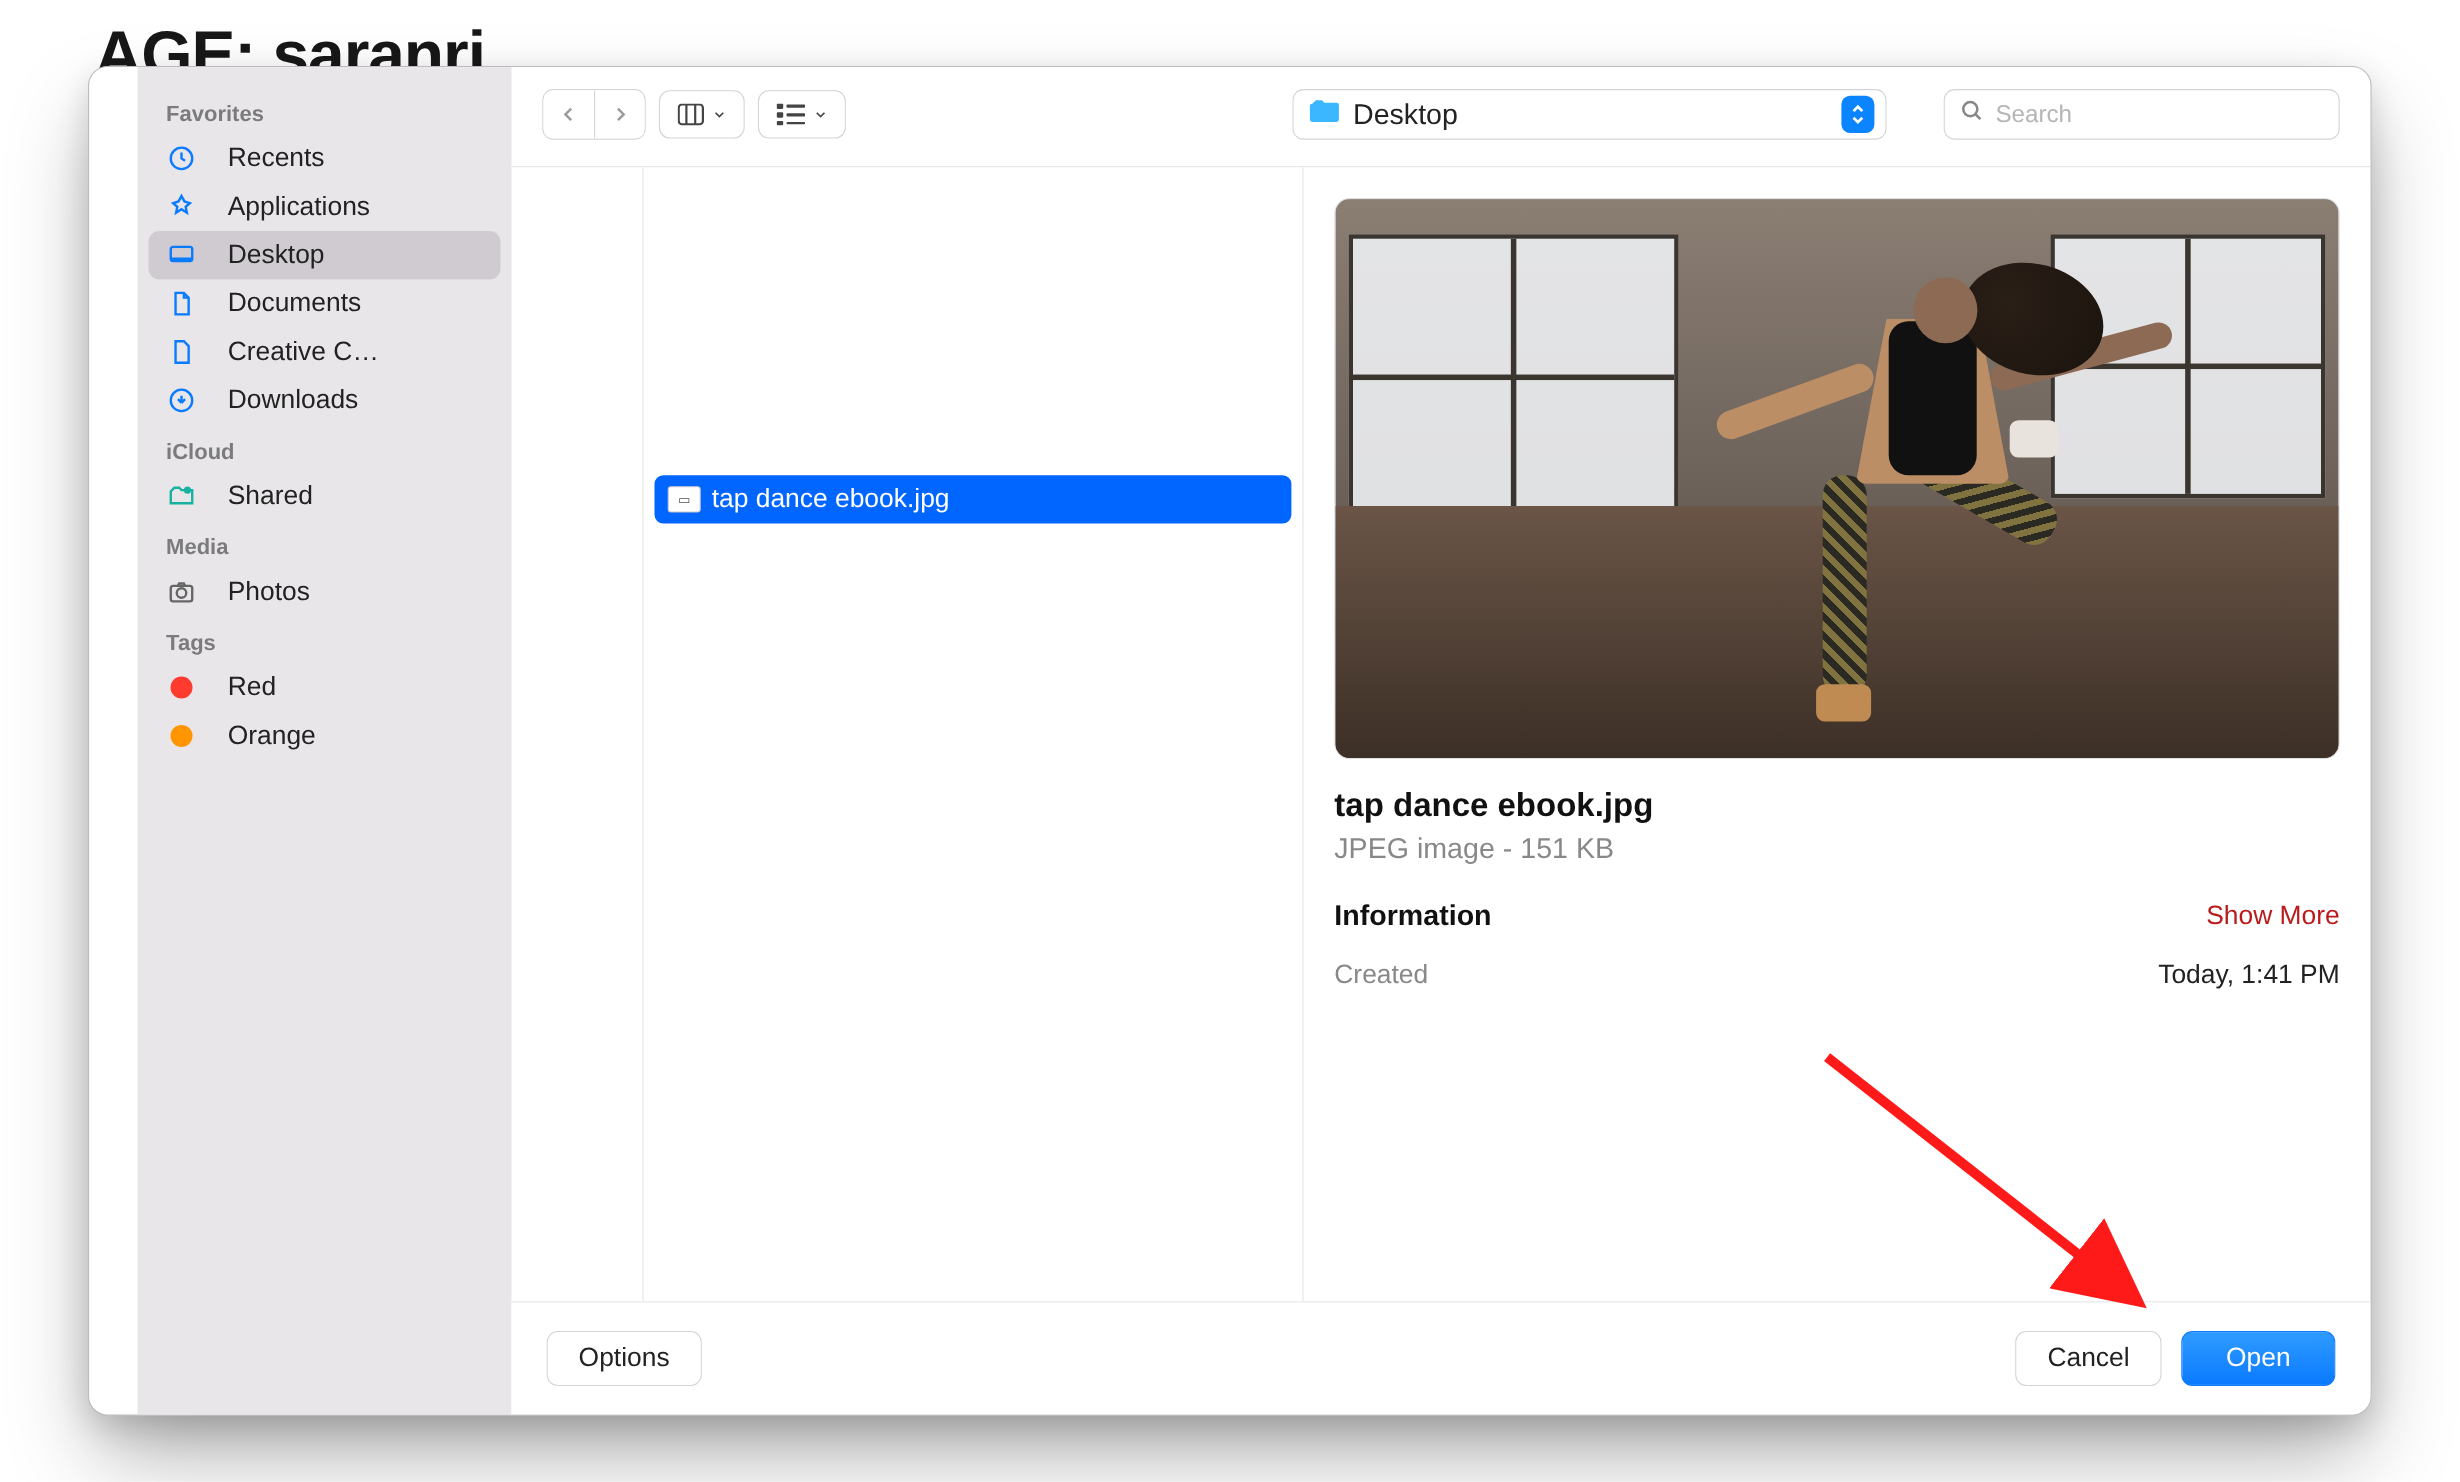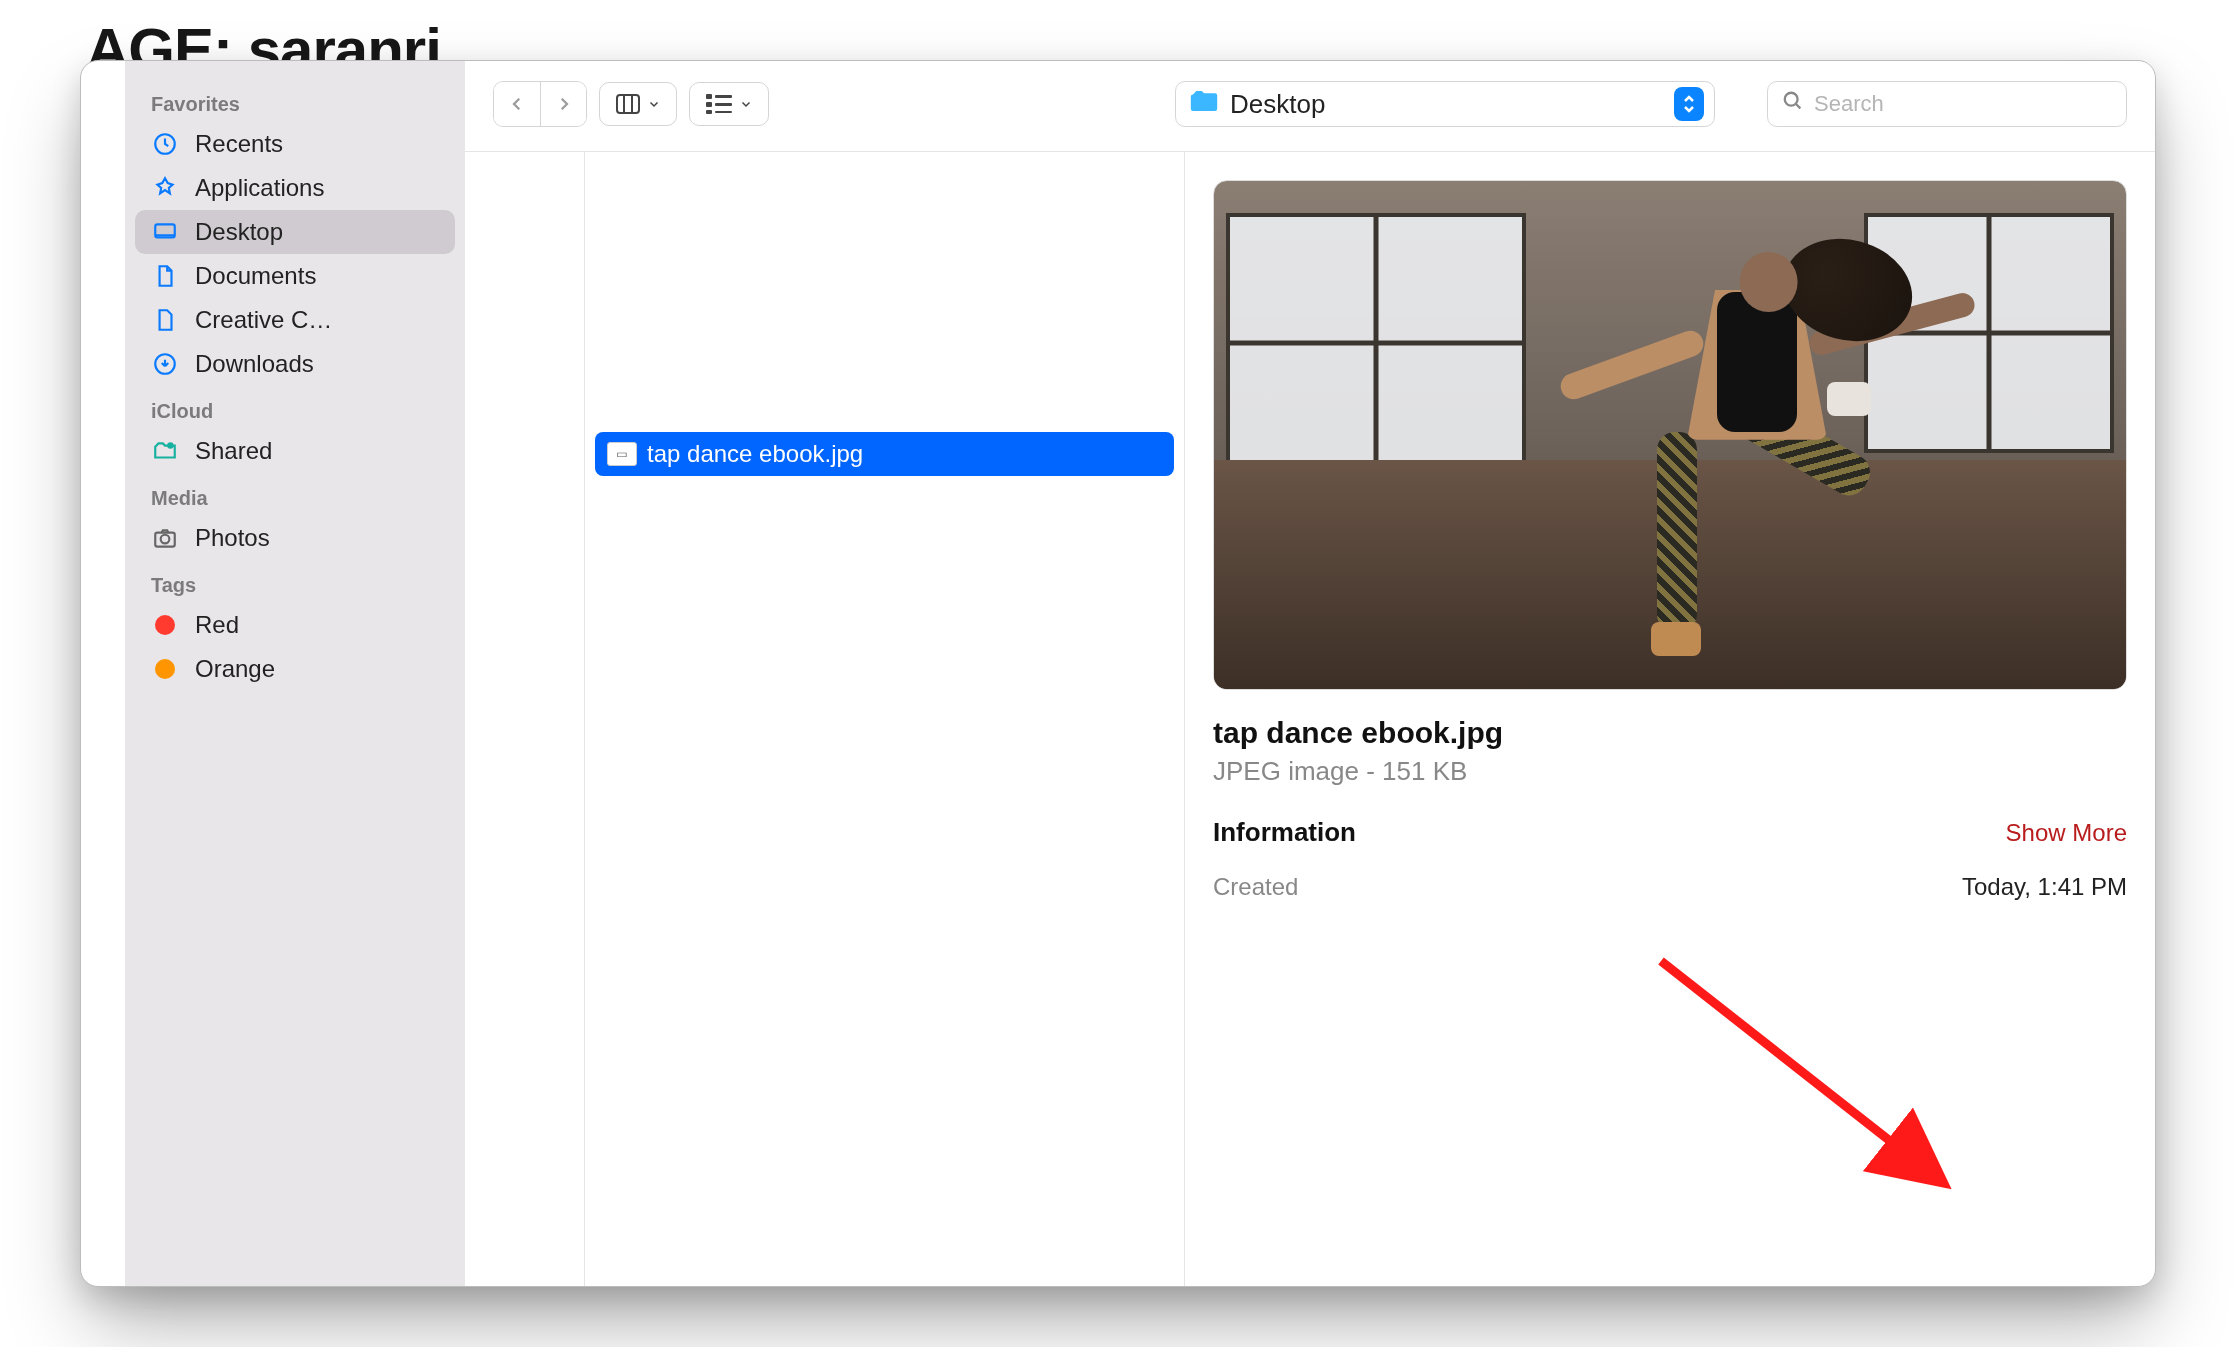--- a/index.html
+++ b/index.html
@@ -50,21 +50,21 @@
     }
     .sb-heading {
       font-size: 20px;
       font-weight: 700;
       color: #7b7b7e;
       padding: 14px 16px 6px;
     }
     .sb-item {
       display: flex;
       align-items: center;
-      gap: 16px;
+      gap: 28px;
       padding: 8px 16px;
       border-radius: 10px;
       cursor: pointer;
       font-size: 24px;
       color: #222;
     }
     .sb-item.selected { background: #cfcbd0; }
     .sb-icon {
       width: 28px;
       height: 28px;
@@ -470,20 +470,26 @@
             <span class="lbl">Information</span>
             <span class="more">Show More</span>
           </div>
           <div class="info-row">
             <span class="k">Created</span>
             <span class="v">Today, 1:41 PM</span>
           </div>
         </div>
       </div>
 
+      <div class="footer">
+        <div class="btn">Options</div>
+        <div class="spacer"></div>
+        <div class="btn">Cancel</div>
+        <div class="btn primary">Open</div>
+      </div>
     </div>
   </div>
 
   <svg class="annot-arrow" style="left:1560px; top:880px; width:360px; height:280px;" viewBox="0 0 360 280">
     <defs>
       <marker id="ah" viewBox="0 0 12 12" refX="10" refY="6" markerWidth="9" markerHeight="9" orient="auto">
         <path d="M0 0L12 6L0 12z" fill="#ff1a1a"></path>
       </marker>
     </defs>
     <line x1="20" y1="20" x2="300" y2="240" stroke="#ff1a1a" stroke-width="9" marker-end="url(#ah)"></line>

